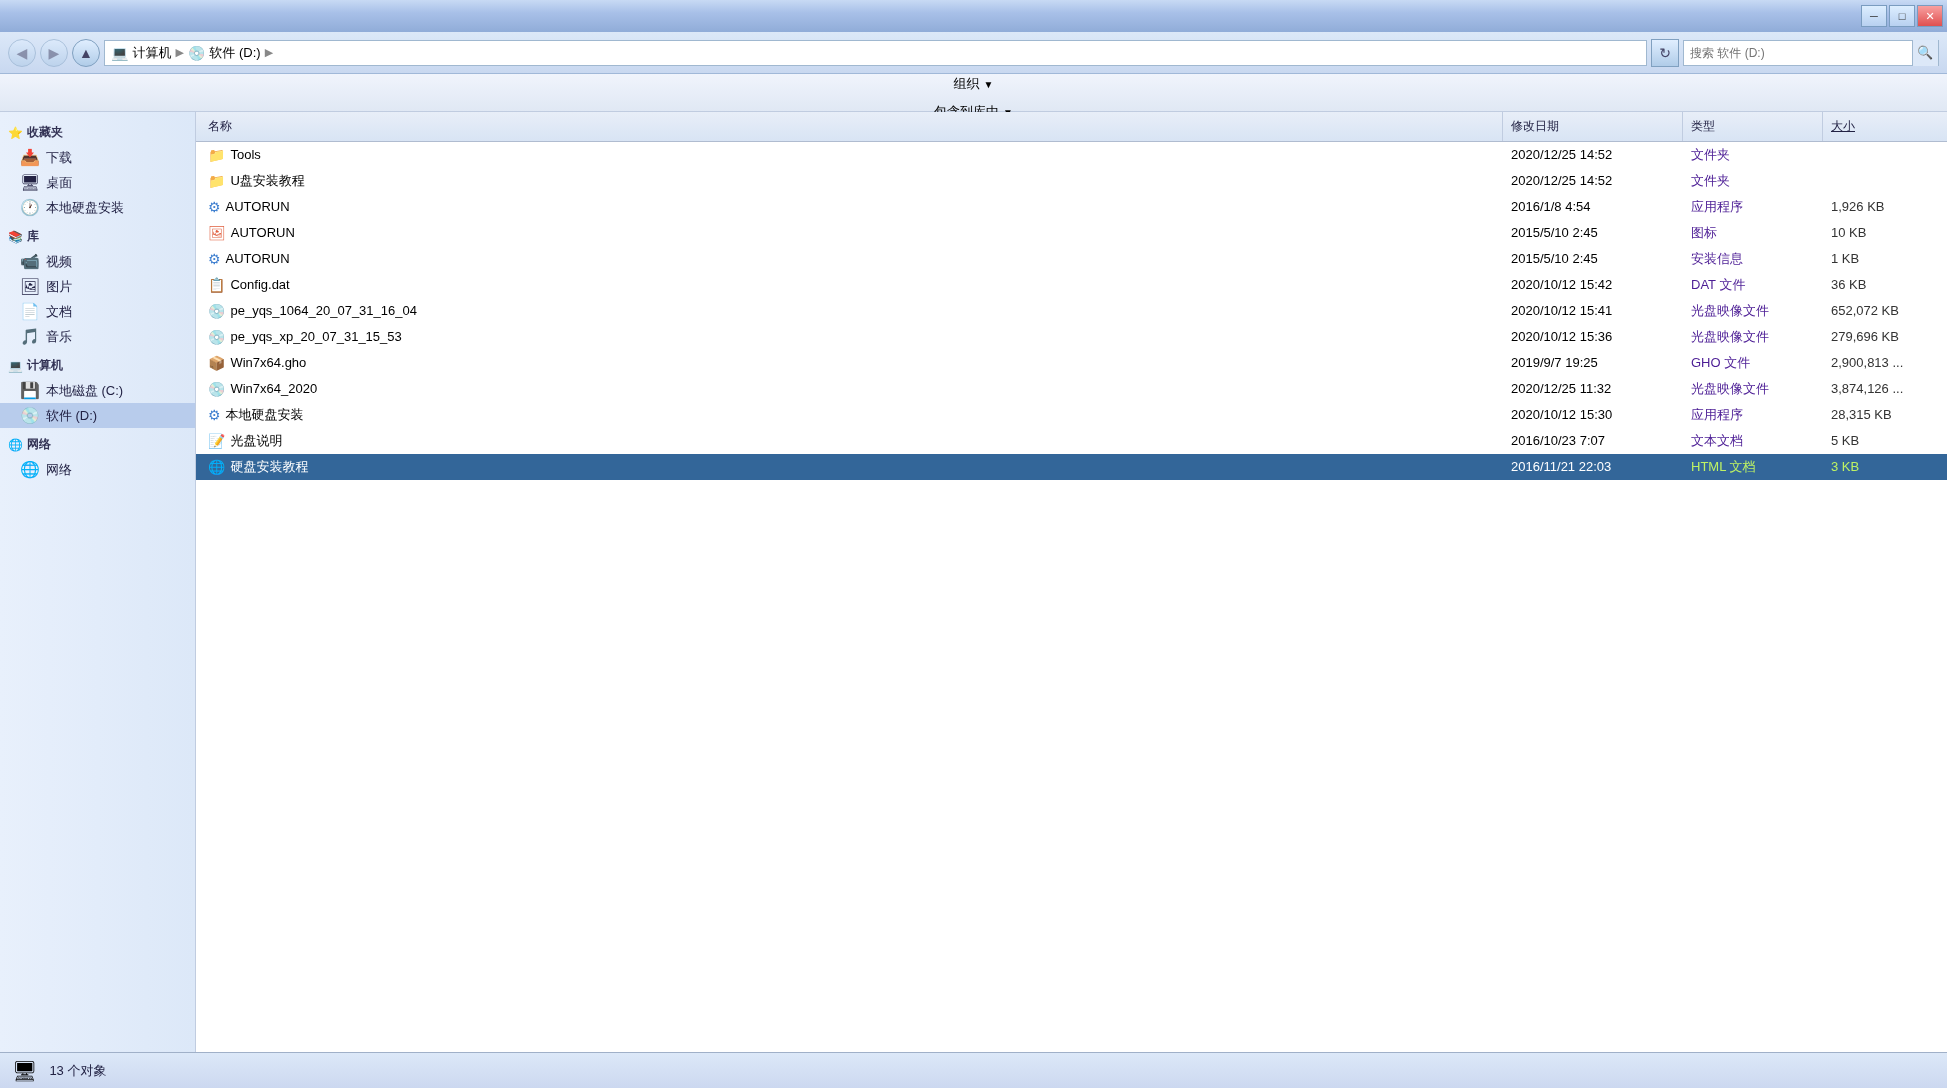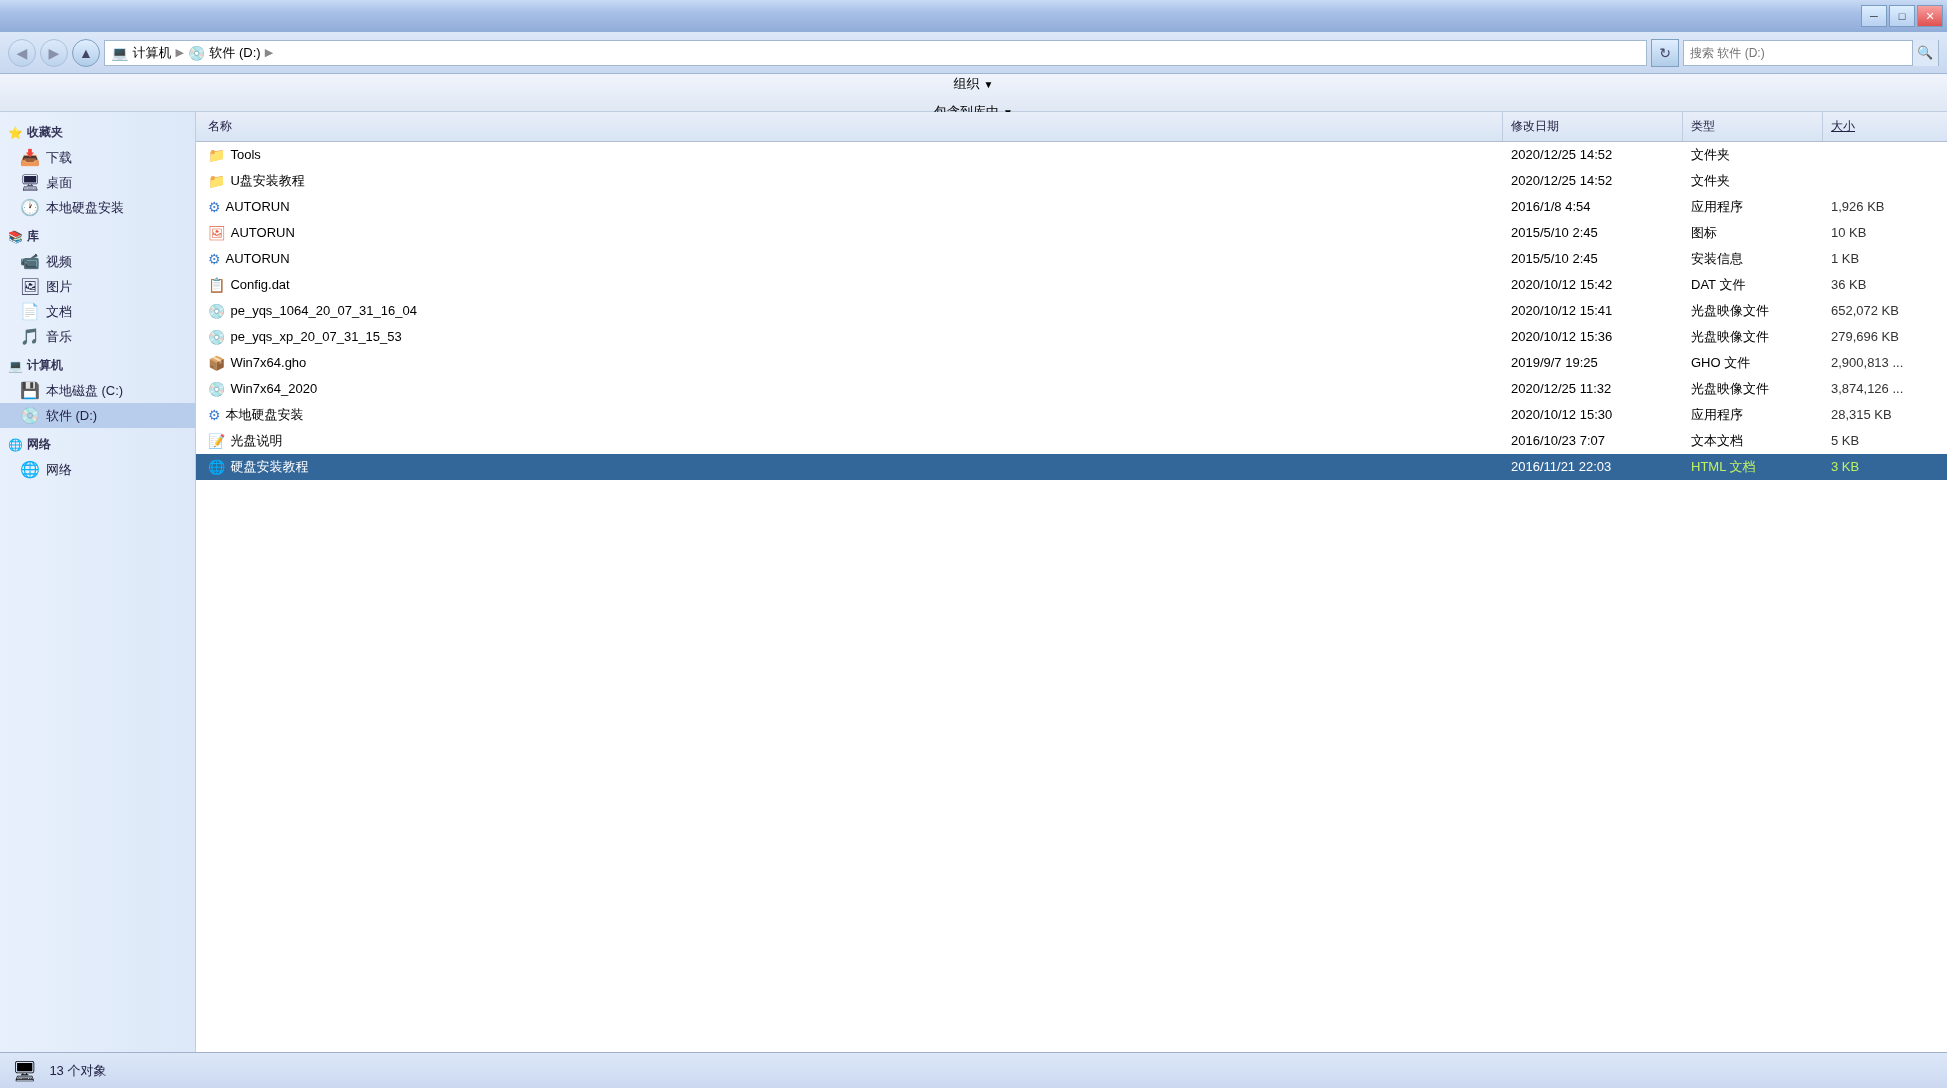--- a/index.html
+++ b/index.html
@@ -244,21 +244,21 @@
       padding: 0 8px;
       font-size: 13px;
       overflow: hidden;
       text-overflow: ellipsis;
       white-space: nowrap;
       display: flex;
       align-items: center;
       gap: 5px;
       height: 100%;
     }
-    .file-type { color: #000000; }
+    .file-type { color: #4c1d95; }
     .file-size { color: #333; text-align: right; justify-content: flex-start; }
     .file-icon { font-size: 14px; flex-shrink: 0; }
 
     
     .status-bar {
       height: 36px;
       background: linear-gradient(to bottom, #dce8f8, #ccd8f0);
       border-top: 1px solid #a0b0c8;
       display: flex;
       align-items: center;

